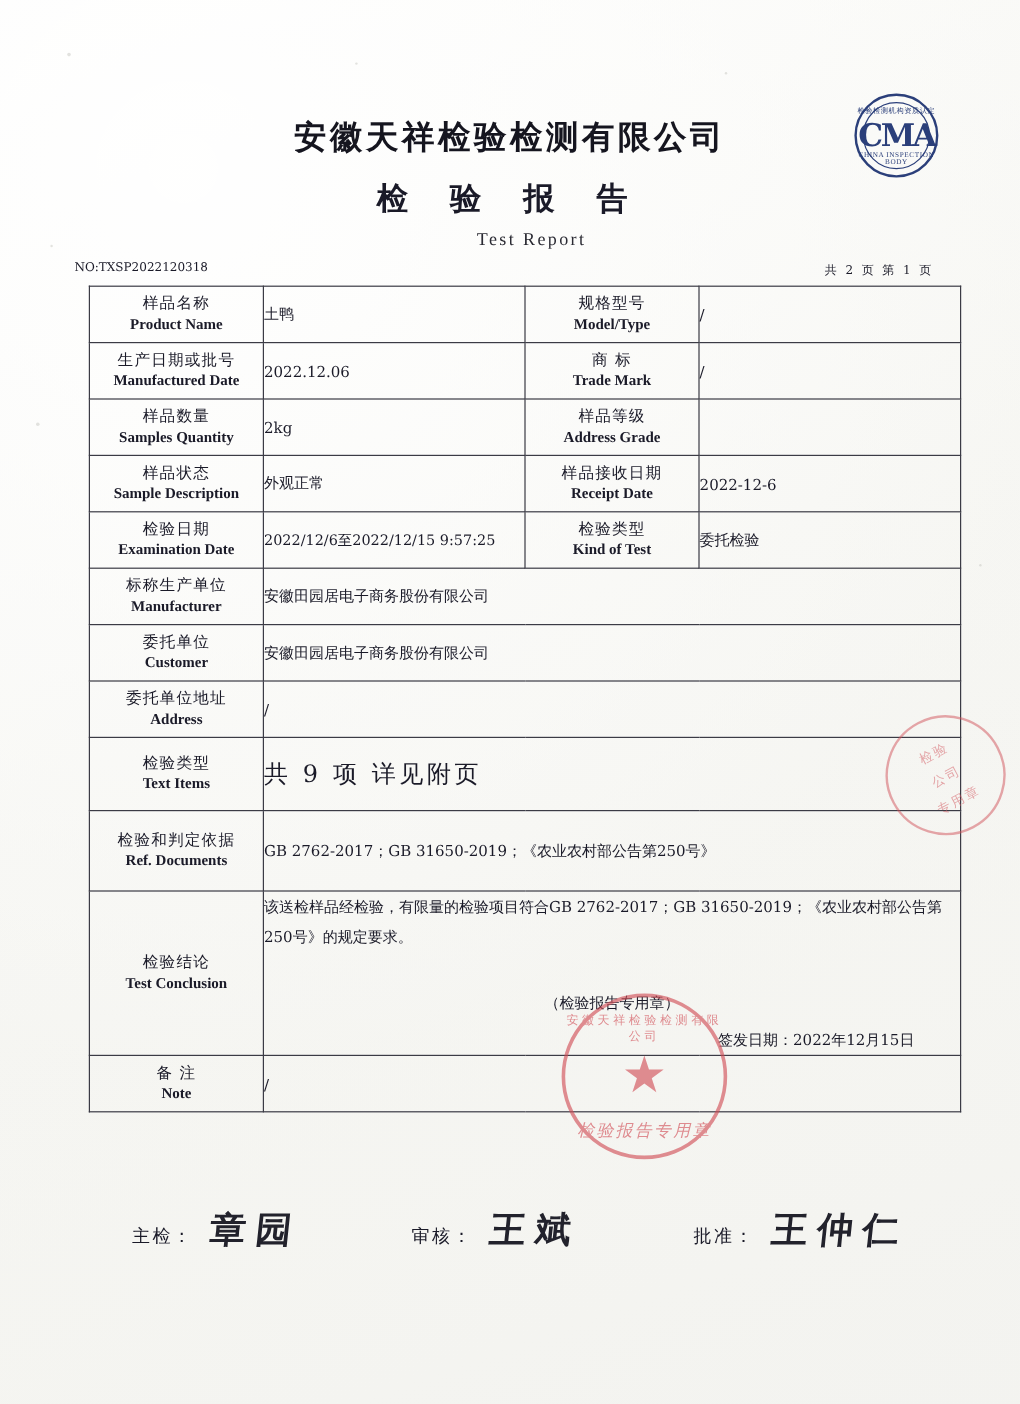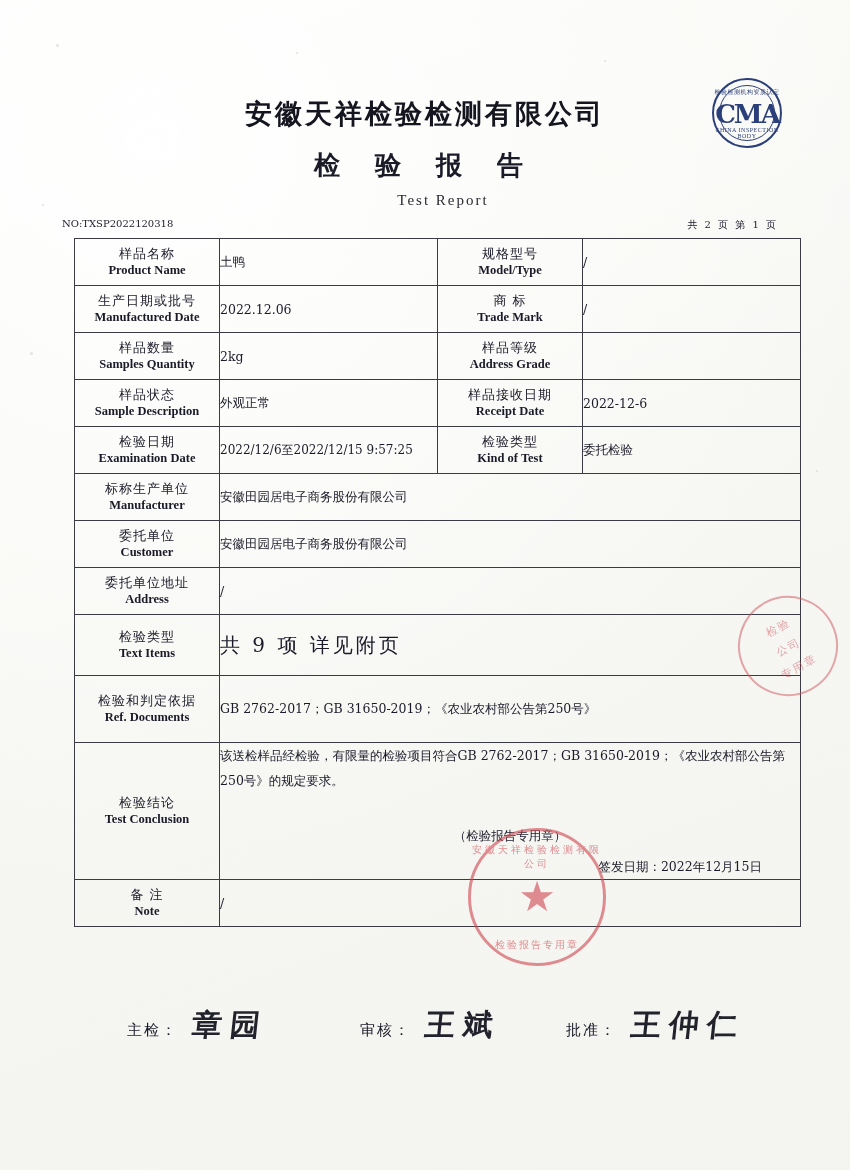--- a/index.html
+++ b/index.html
@@ -219,22 +219,23 @@
     text-align: center;
     font-size: 10px;
     letter-spacing: 3px;
   }
   .red-stamp .arc-bottom {
     position: absolute;
     bottom: 11px;
     left: 0;
     right: 0;
     text-align: center;
-    font-size: 10px;
+    font-size: 14px;
     letter-spacing: 2px;
+    font-style: italic;
   }
   
   .side-stamp {
     position: absolute;
     right: 12px;
     top: 596px;
     width: 96px;
     height: 96px;
     border: 2px solid #d2545c;
     border-radius: 50%;
@@ -258,38 +259,37 @@
     position: absolute;
     top: 1005px;
     left: 110px;
     right: 80px;
     display: flex;
     align-items: flex-start;
   }
   .sign-block {
     display: flex;
     align-items: baseline;
-    margin-left: 17px;
   }
   .sign-label {
     font-size: 15px;
     font-family: "DejaVu Serif", serif;
     letter-spacing: 2px;
   }
   .sign-hand {
     font-size: 30px;
     font-family: "DejaVu Serif", serif;
     font-weight: bold;
     margin-left: 14px;
     letter-spacing: 8px;
     color: #22222c;
     transform: skewX(-6deg);
   }
   .sp1 { margin-left: 92px; }
-  .sp2 { margin-left: 65px; }
+  .sp2 { margin-left: 94px; }
 </style>
 </head>
 <body>
 
 <div class="page">
 
   <div class="speck" style="left:56px;top:44px;width:3px;height:3px;"></div>
   <div class="speck" style="left:296px;top:52px;width:2px;height:2px;"></div>
   <div class="speck" style="left:604px;top:60px;width:2px;height:2px;"></div>
   <div class="speck" style="left:30px;top:352px;width:3px;height:3px;"></div>

